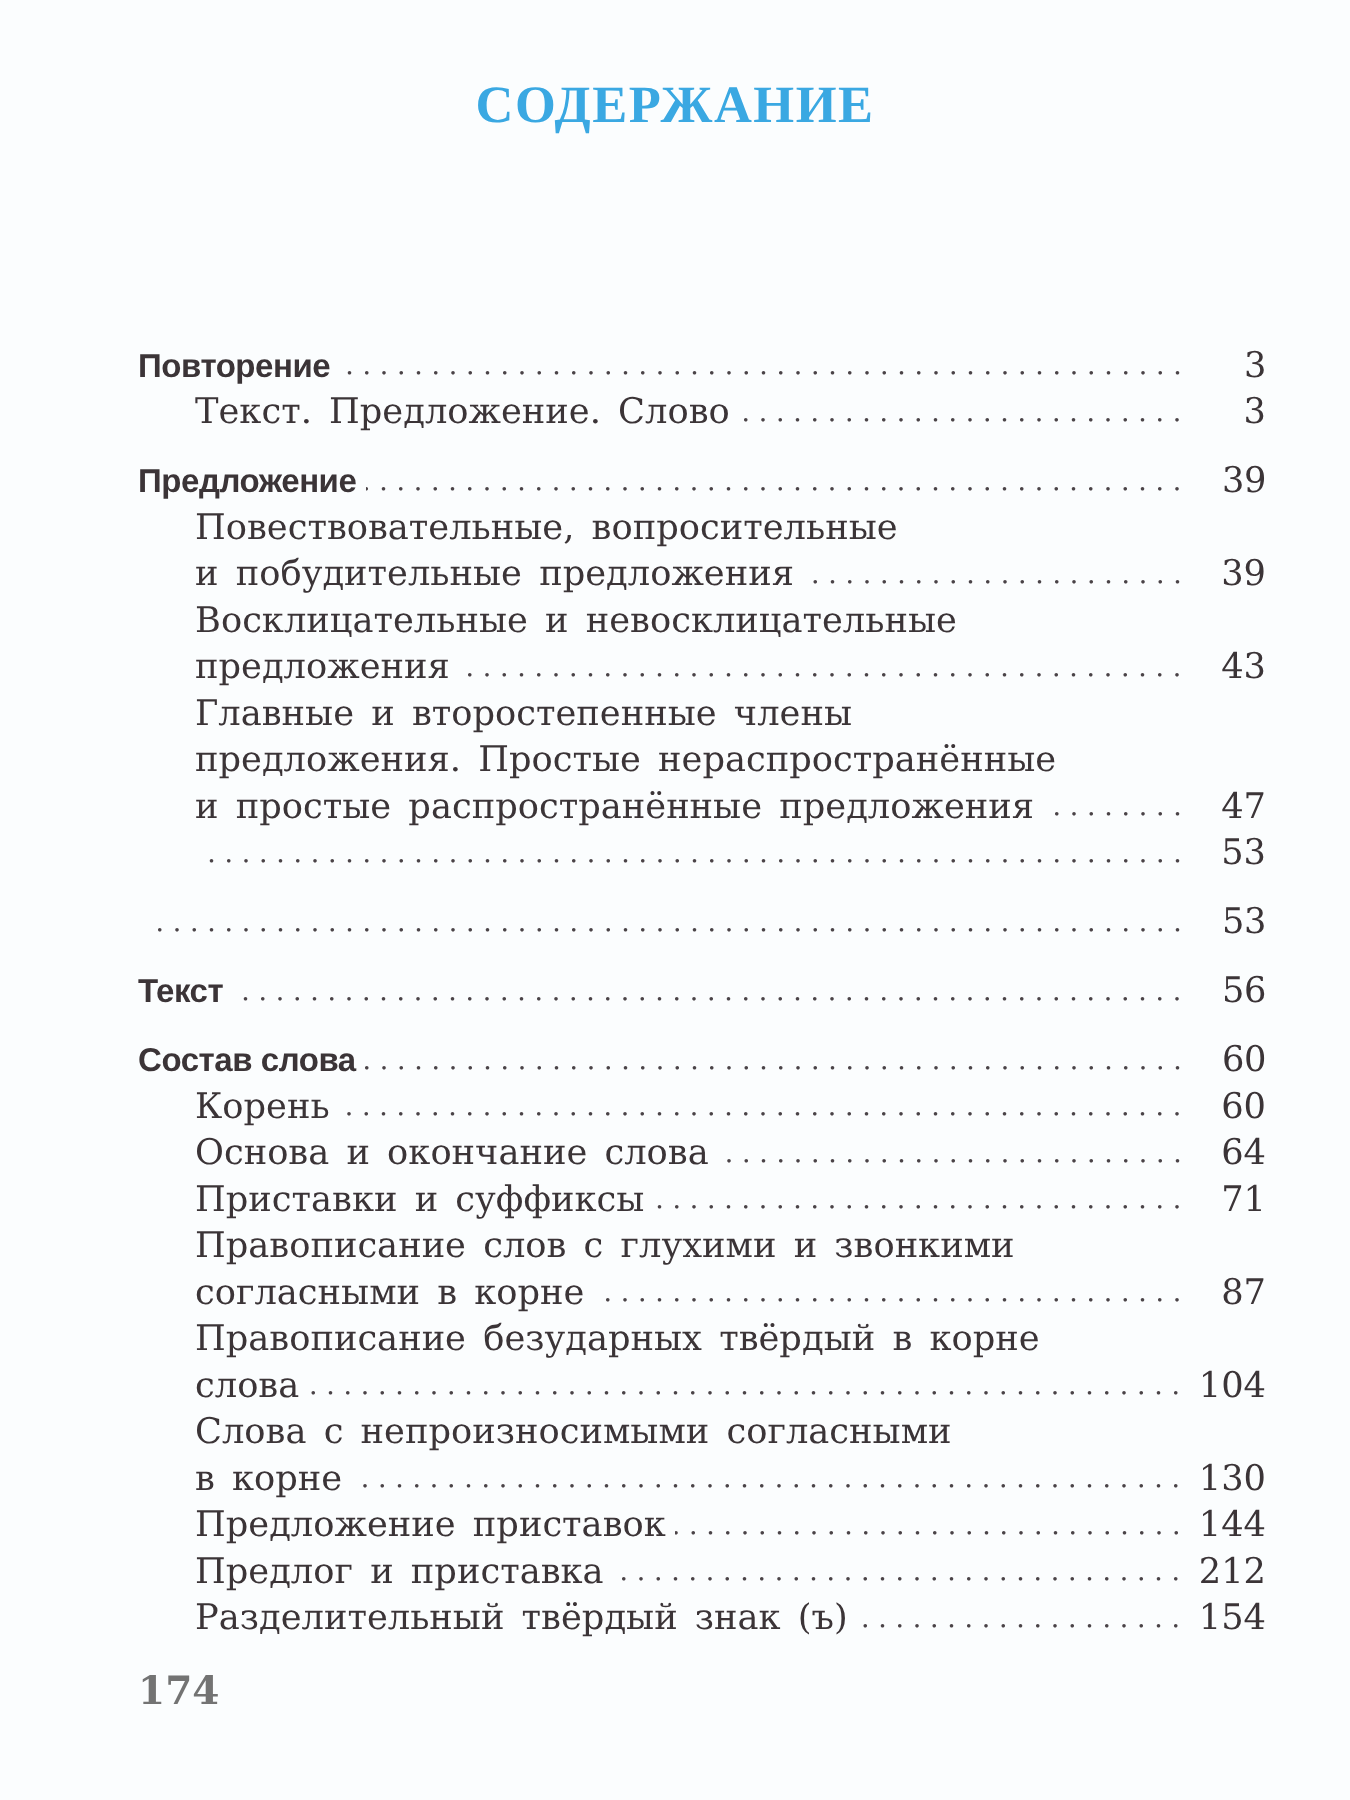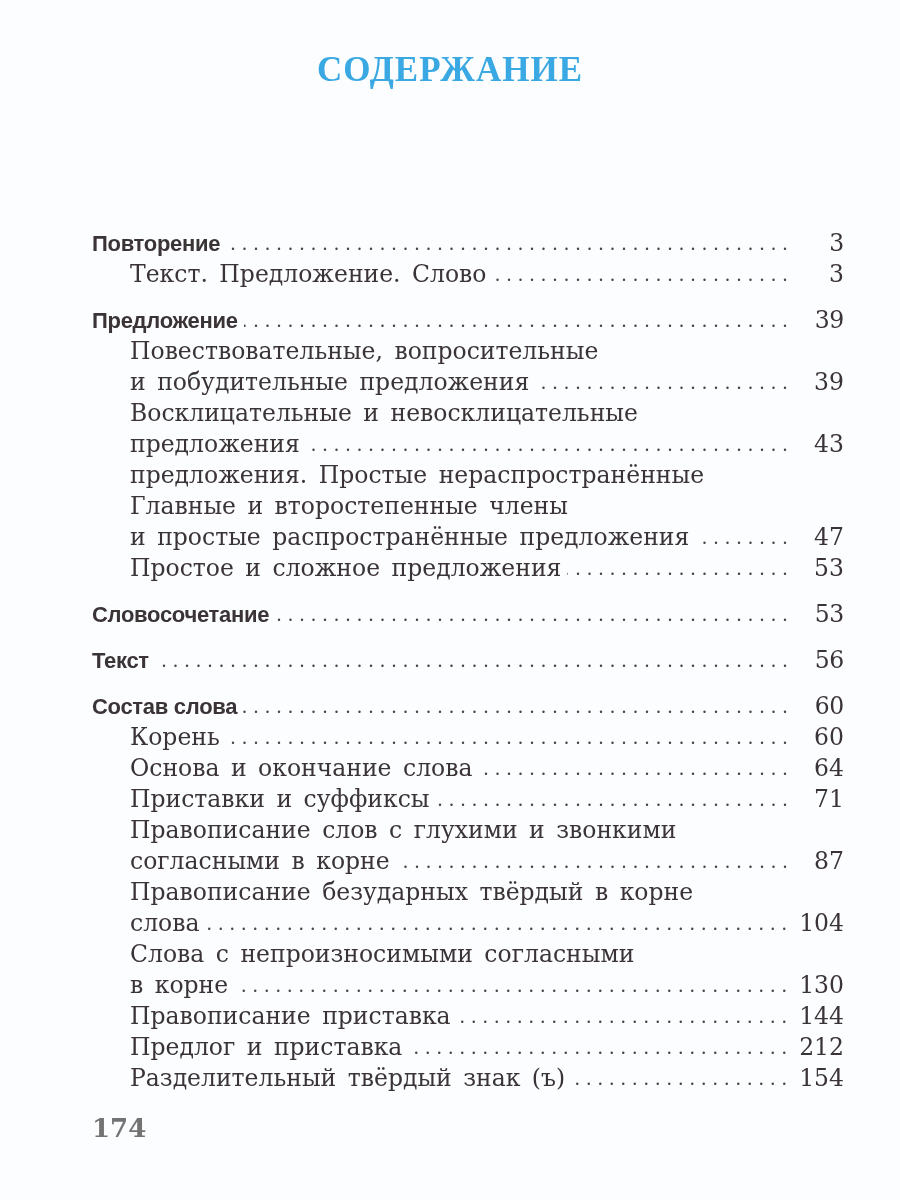--- a/index.html
+++ b/index.html
@@ -107,42 +107,40 @@
     <div class="row sub spacing-wide nopage">
       <span class="text">Восклицательные и невосклицательные</span>
 
     </div>
     <div class="row sub spacing-wide">
       <span class="text">предложения</span>
       <span class="leader">....................................................................................................</span>
       <span class="page">43</span>
     </div>
     <div class="row sub spacing-wide nopage">
+      <span class="text">Главные и второстепенные члены</span>
+
+    </div>
+    <div class="row sub spacing-wide nopage">
       <span class="text">предложения. Простые нераспространённые</span>
 
     </div>
-    <div class="row sub spacing-wide nopage">
-      <span class="text">Главные и второстепенные члены</span>
-
-    </div>
     <div class="row sub spacing-wide">
       <span class="text">и простые распространённые предложения</span>
       <span class="leader">....................................................................................................</span>
       <span class="page">47</span>
     </div>
     <div class="row sub spacing-wide">
-      <span class="text">Простое и сложное предложения</span>
       <span class="leader">....................................................................................................</span>
       <span class="page">53</span>
     </div>
   </div>
 
   <div class="section">
     <div class="row head">
-      <span class="text">Словосочетание</span>
       <span class="leader">....................................................................................................</span>
       <span class="page">53</span>
     </div>
   </div>
 
   <div class="section">
     <div class="row head">
       <span class="text">Текст</span>
       <span class="leader">....................................................................................................</span>
       <span class="page">56</span>
@@ -191,21 +189,21 @@
     <div class="row sub spacing-wide nopage">
       <span class="text">Слова с непроизносимыми согласными</span>
 
     </div>
     <div class="row sub spacing-wide">
       <span class="text">в корне</span>
       <span class="leader">....................................................................................................</span>
       <span class="page">130</span>
     </div>
     <div class="row sub spacing-wide">
-      <span class="text">Правописание приставка</span>
+      <span class="text">Предложение приставок</span>
       <span class="leader">....................................................................................................</span>
       <span class="page">144</span>
     </div>
     <div class="row sub spacing-wide">
       <span class="text">Предлог и приставка</span>
       <span class="leader">....................................................................................................</span>
       <span class="page">212</span>
     </div>
     <div class="row sub spacing-wide">
       <span class="text">Разделительный твёрдый знак (ъ)</span>

